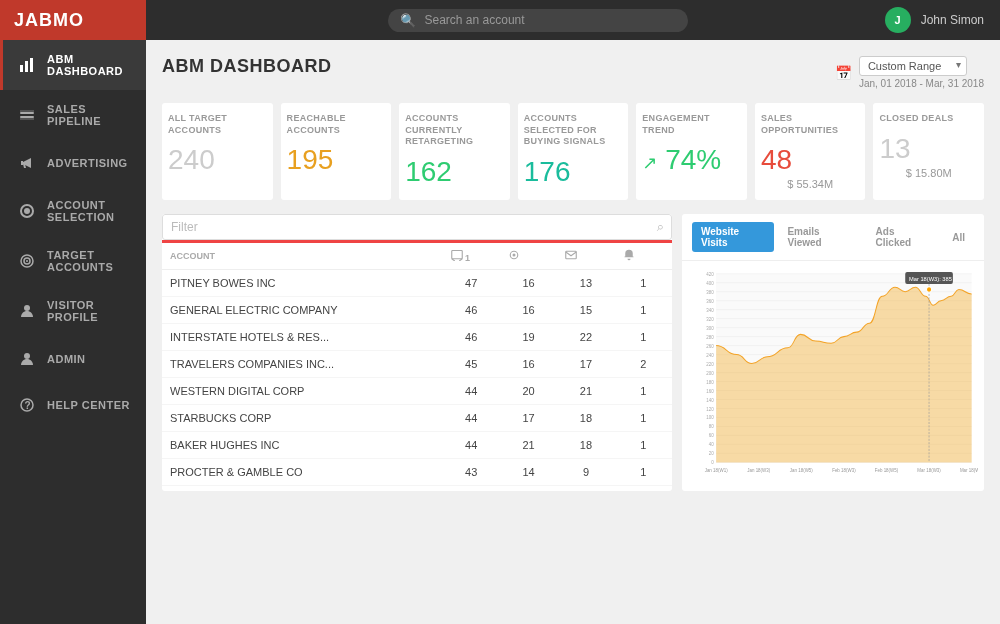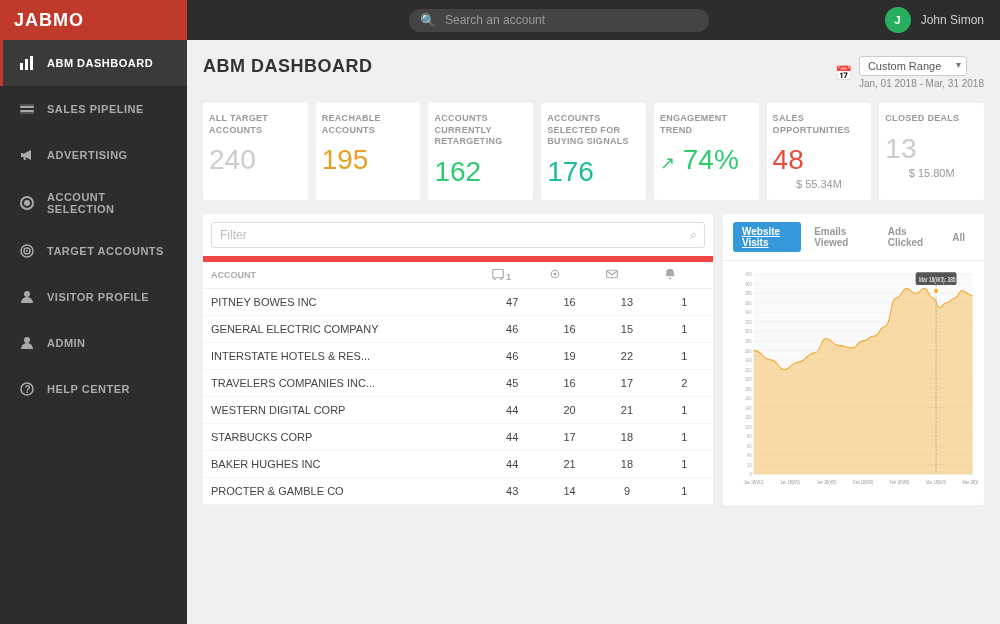--- a/index.html
+++ b/index.html
@@ -1,20 +1,20 @@
 <!DOCTYPE html>
 <html><head>
   <meta charset="utf-8">
   <style>
     * { box-sizing: border-box; margin: 0; padding: 0; }
     body { font-family: 'Helvetica Neue', Arial, sans-serif; background: #f0f0f0; display: flex; height: 624px; width: 1000px; overflow: hidden; }
 
     
     #sidebar {
-      width: 187px;
+      width: 146px;
       background: #2d2d2d;
       display: flex;
       flex-direction: column;
       flex-shrink: 0;
     }
     #logo-area {
       background: #c0392b;
       height: 40px;
       display: flex;
       align-items: center;
@@ -196,22 +196,21 @@
     #chart-panel {
       background: white;
       border-radius: 3px;
       flex: 1;
       overflow: hidden;
       padding: 0;
     }
 
     
     #filter-row {
-      padding: 8px;
-      border-bottom: 6px solid #ef4444;
+      border-bottom: 3px solid #ef4444;
     }
     #filter-input-wrap {
       position: relative;
       display: flex;
       align-items: center;
     }
     #filter-input {
       border: 1px solid #ddd;
       border-radius: 3px;
       padding: 5px 28px 5px 8px;
@@ -266,21 +265,20 @@
       border-radius: 3px;
       font-size: 10px;
       font-weight: 600;
       cursor: pointer;
       color: #999;
       border: 1px solid transparent;
     }
     .chart-tab.active {
       background: #3498db;
       color: white;
-      text-decoration: underline;
     }
     #chart-area {
       padding: 6px 6px 4px 10px;
       height: calc(100% - 38px);
     }
     svg#area-chart {
       width: 100%;
       height: 100%;
     }
   </style>

